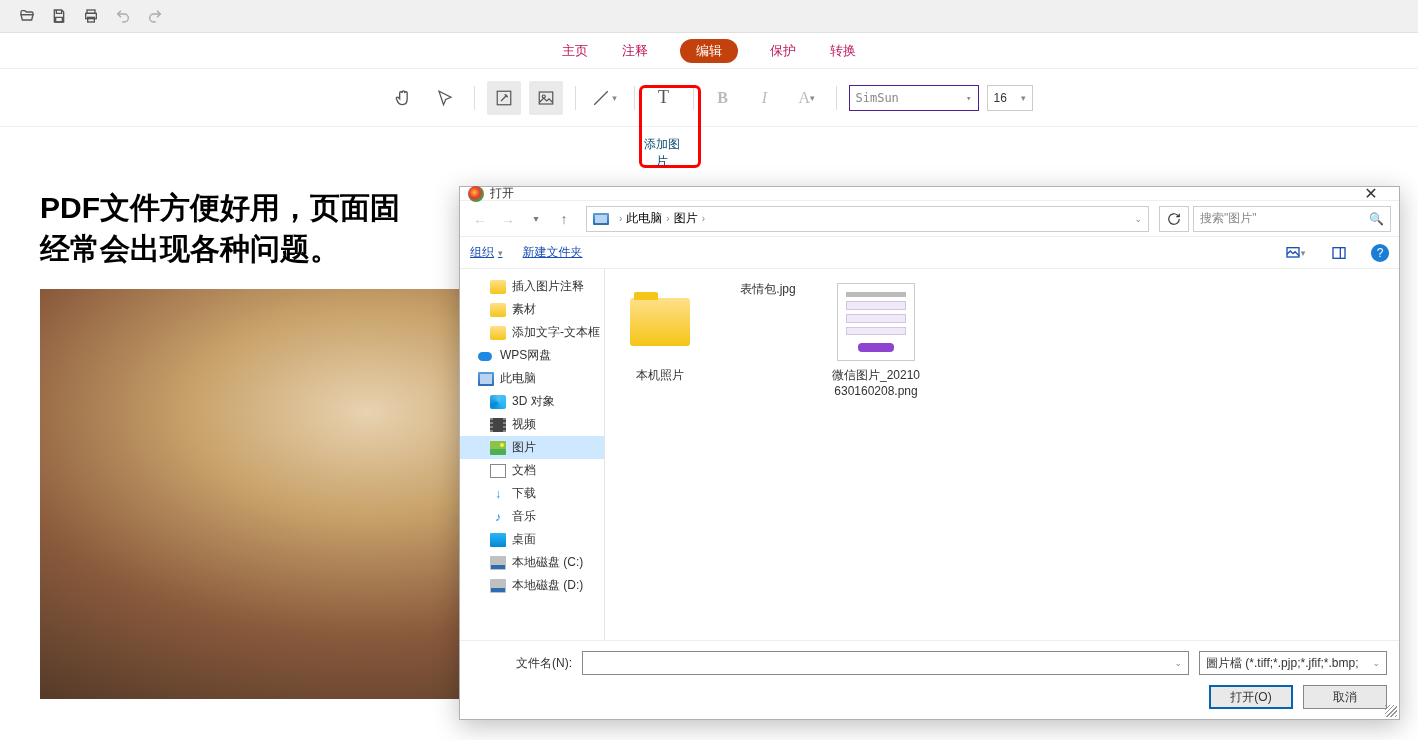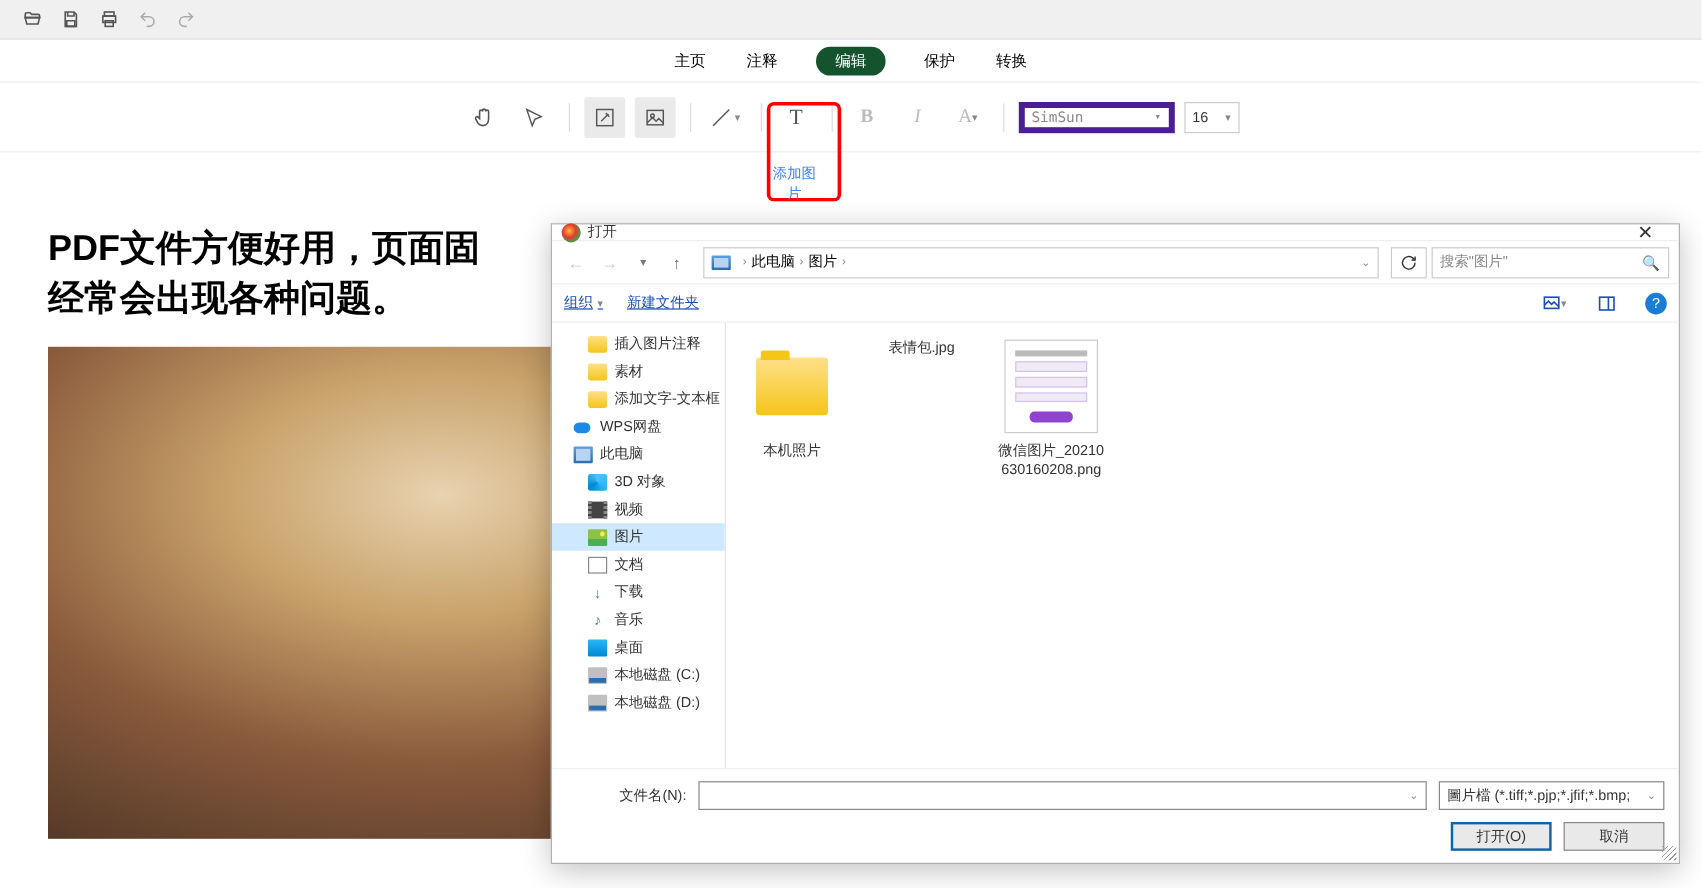--- a/index.html
+++ b/index.html
@@ -5,35 +5,35 @@
 * { box-sizing: border-box; margin: 0; padding: 0; }
 body { font-family: "Microsoft YaHei", "SimSun", Arial, sans-serif; font-size: 13px; background: #fff; color: #333; overflow: hidden; width: 1418px; height: 740px; position: relative; }
 
 
 .quick-toolbar { height: 33px; background: #f0f0f0; border-bottom: 1px solid #e0e0e0; display: flex; align-items: center; padding-left: 18px; gap: 14px; }
 .qt-icon { width: 18px; height: 18px; display: flex; align-items: center; justify-content: center; color: #555; cursor: pointer; }
 .qt-icon svg { width: 16px; height: 16px; }
 
 
 .tab-row { height: 36px; display: flex; align-items: center; justify-content: center; gap: 30px; border-bottom: 1px solid #eee; }
-.tab-item { font-size: 13px; color: #000000; cursor: pointer; padding: 4px 2px; }
-.tab-item.active { background: #14532d; color: #fff; border-radius: 12px; padding: 3px 16px; }
+.tab-item { font-size: 13px; color: #be185d; cursor: pointer; padding: 4px 2px; }
+.tab-item.active { background: #c2410c; color: #fff; border-radius: 12px; padding: 3px 16px; }
 
 
 .edit-toolbar { height: 58px; display: flex; align-items: center; justify-content: center; gap: 8px; border-bottom: 1px solid #eee; position: relative; }
 .tool-btn { width: 34px; height: 34px; display: flex; align-items: center; justify-content: center; color: #555; cursor: pointer; border-radius: 2px; }
 .tool-btn.framed { background: #eaeaea; }
 .tool-sep { width: 1px; height: 24px; background: #ddd; margin: 0 4px; }
-.font-select { width: 130px; height: 26px; border: 5px solid #4c1d95; font-size: 12px; padding: 0 6px; display: flex; align-items: center; justify-content: space-between; color: #888; font-family: monospace; }
+.font-select { width: 130px; height: 26px; border: 1px solid #4c1d95; font-size: 12px; padding: 0 6px; display: flex; align-items: center; justify-content: space-between; color: #888; font-family: monospace; }
 .size-select { width: 46px; height: 26px; border: 1px solid #ccc; font-size: 12px; padding: 0 6px; display: flex; align-items: center; justify-content: space-between; color: #333; }
 .chev { font-size: 9px; color: #888; }
 
 
 .callout { position: absolute; border: 3px solid #ff0000; border-radius: 6px; left: 639px; top: 85px; width: 62px; height: 83px; pointer-events: none; }
-.callout-label { position: absolute; left: 640px; top: 136px; width: 44px; text-align: center; font-size: 12px; color: #3b82f6; }
+.callout-label { position: absolute; left: 640px; top: 136px; width: 44px; text-align: center; font-size: 12px; color: #0c4a6e; }
 
 
 .doc-area { position: absolute; left: 0; top: 168px; right: 0; bottom: 0; background: #fff; padding: 20px 40px; }
 .doc-heading { font-size: 30px; font-weight: 700; line-height: 1.35; color: #000; }
 .doc-image-placeholder { margin-top: 20px; width: 820px; height: 410px; background: radial-gradient(ellipse at 40% 30%, #e8d2b0 0%, #c9a36b 25%, #8a5a3c 55%, #3a2a1f 100%); position: relative; overflow: hidden; }
 .doc-image-placeholder::after { content: ""; position: absolute; right: 0; top: 0; width: 35%; height: 100%; background: linear-gradient(135deg, #f5e6c8 0%, #d4b98a 50%, #a87c50 100%); }
 
 
 .file-dialog { position: absolute; left: 459px; top: 186px; width: 941px; height: 534px; background: #fff; border: 1px solid #b0b0b0; box-shadow: 0 6px 24px rgba(0,0,0,0.25); display: flex; flex-direction: column; }
 .fd-title { height: 14px; display: flex; align-items: center; padding: 0 8px; font-size: 12px; border-bottom: 1px solid #eee; }

